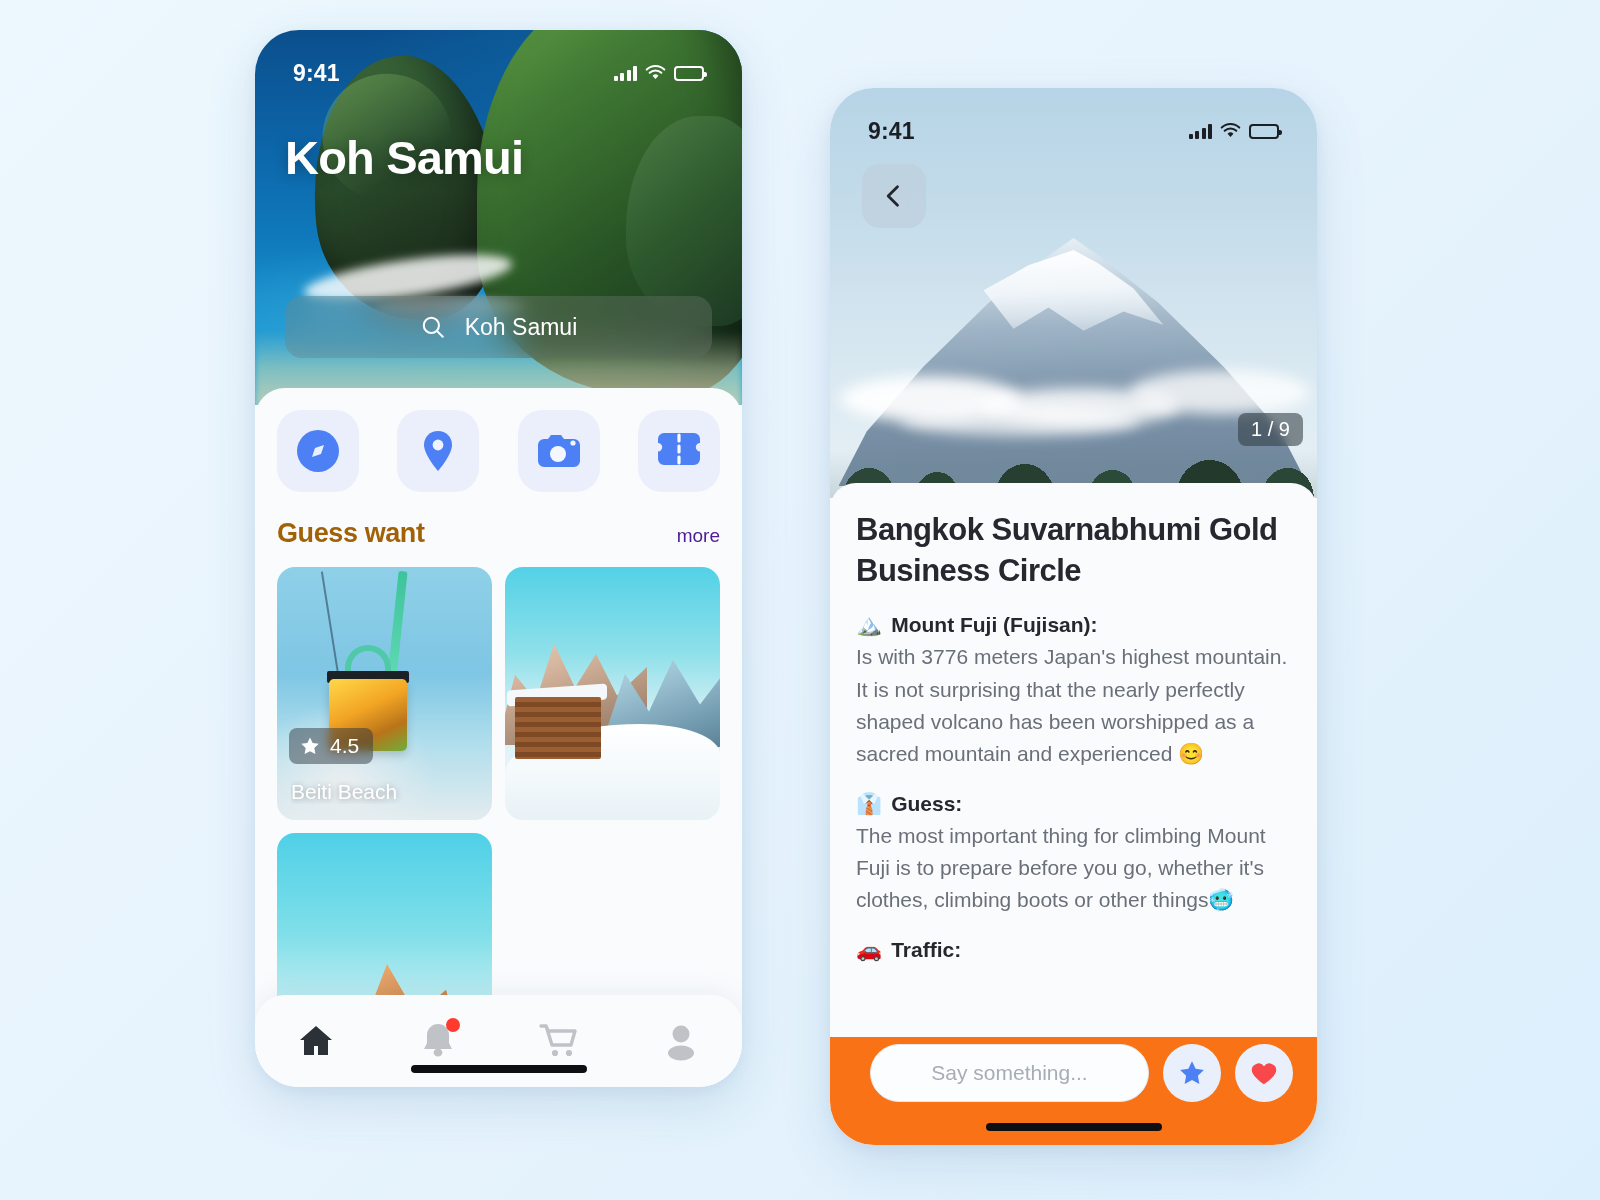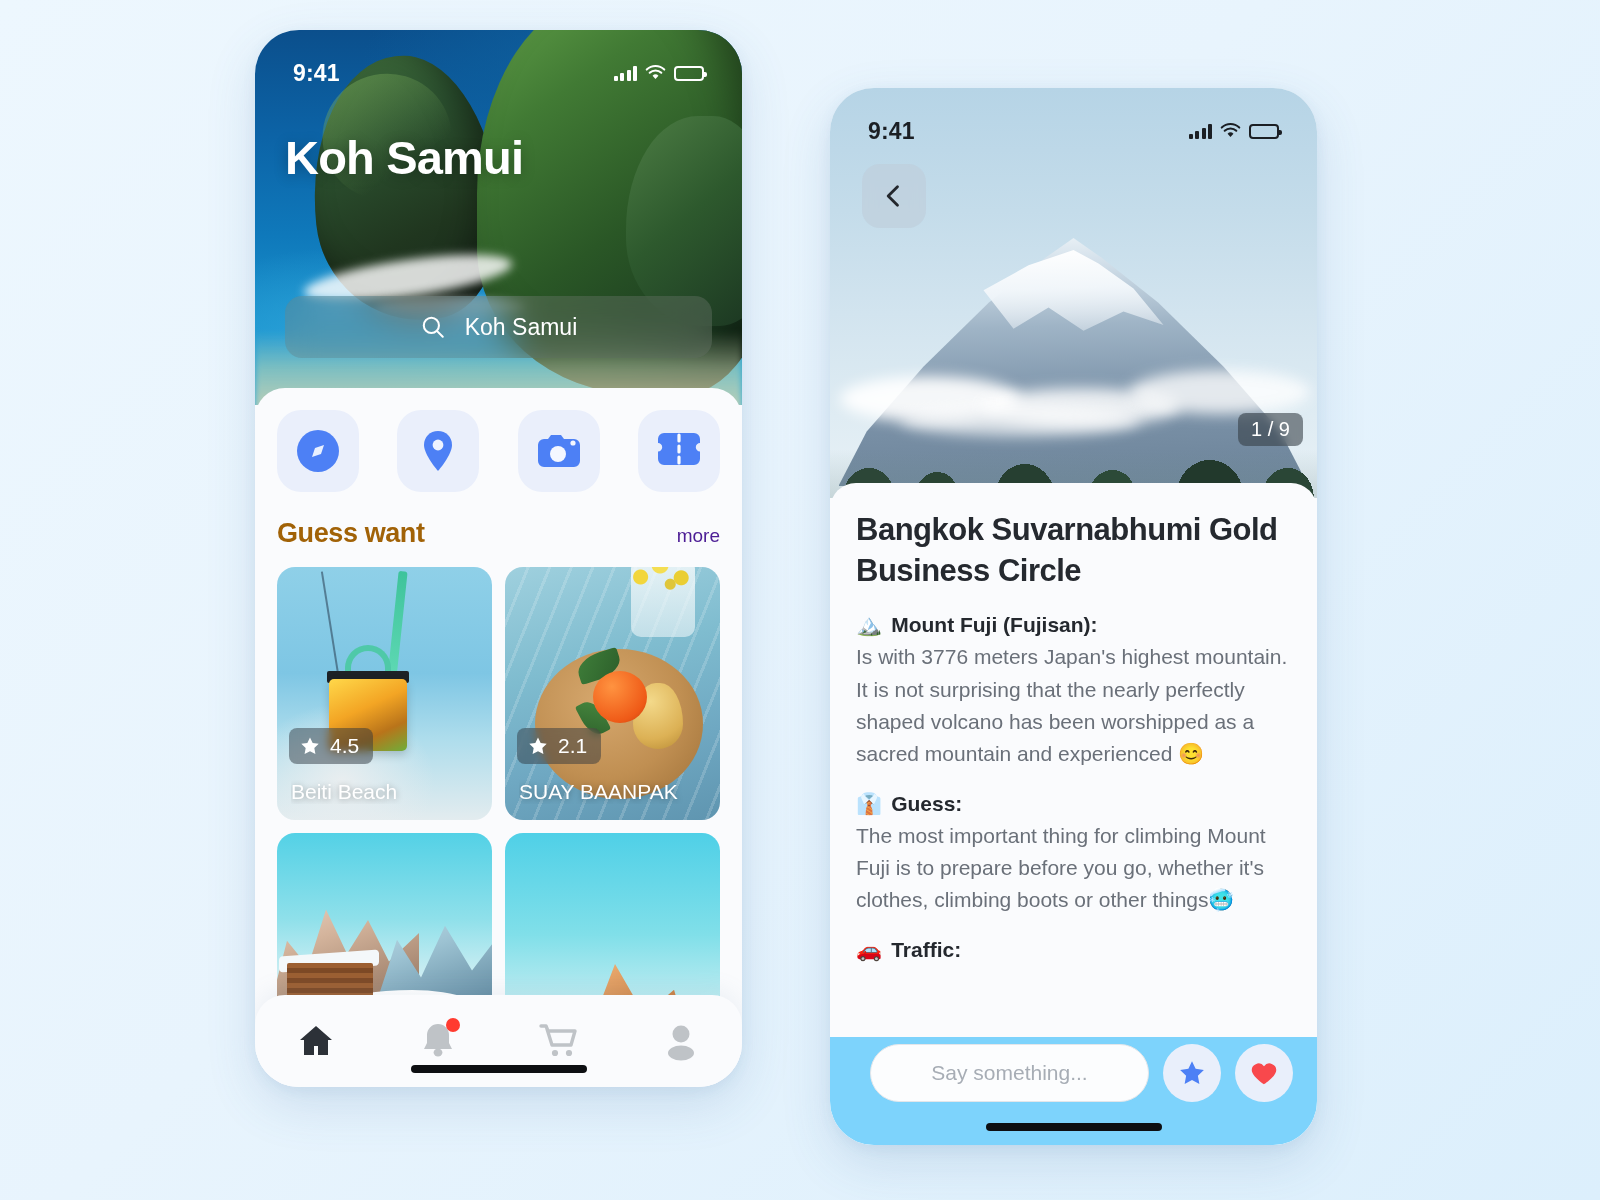--- a/index.html
+++ b/index.html
@@ -385,21 +385,21 @@
 
   .body-block { margin-top: 22px; }
   .body-head {
     font-size: 21px; font-weight: 700; color: #24282e;
     display: flex; align-items: center; gap: 9px; margin-bottom: 4px;
   }
   .body-text { font-size: 21px; line-height: 1.53; color: #6a7079; }
 
   .composer {
     position: absolute; left: 0; right: 0; bottom: 0; height: 108px;
-    background: #7dd3fc;
+    background: #f97316;
     display: flex; align-items: center; gap: 14px;
     padding: 0 24px 36px 40px;
   }
   .composer-bg {
     position:absolute; left:0; right:0; bottom:0; height: 108px;
     background: linear-gradient(180deg, rgba(250,251,253,.78) 0%, #fafbfd 34%);
     pointer-events: none;
   }
   .say-input {
     position: relative; flex: 1; height: 58px; border-radius: 29px;
@@ -506,38 +506,20 @@
         </div>
         <div class="rating">
           <svg width="22" height="22" viewBox="0 0 24 24">
             <path d="M12 2.6l2.9 6 6.6.9-4.8 4.6 1.2 6.6L12 17.6 6.1 20.7l1.2-6.6L2.5 9.5l6.6-.9z" fill="#ffffff"></path>
           </svg>
           <span class="val">4.5</span>
         </div>
         <div class="card-name">Beiti Beach</div>
       </div>
 
-      <div class="card">
-        <div class="card-img img-fruit">
-          <div class="vase"></div>
-          <div class="mimosa"></div>
-          <div class="board"></div>
-          <div class="leaf"></div>
-          <div class="leaf2"></div>
-          <div class="pear"></div>
-          <div class="orange"></div>
-        </div>
-        <div class="rating">
-          <svg width="22" height="22" viewBox="0 0 24 24">
-            <path d="M12 2.6l2.9 6 6.6.9-4.8 4.6 1.2 6.6L12 17.6 6.1 20.7l1.2-6.6L2.5 9.5l6.6-.9z" fill="#ffffff"></path>
-          </svg>
-          <span class="val">2.1</span>
-        </div>
-        <div class="card-name">SUAY BAANPAK</div>
-      </div>
 
       <div class="card">
         <div class="card-img img-cabin">
           <div class="peaks-a"></div>
           <div class="peaks-b"></div>
           <div class="snowfield"></div>
           <div class="cabin-roof"></div>
           <div class="cabin"></div>
         </div>
       </div>

